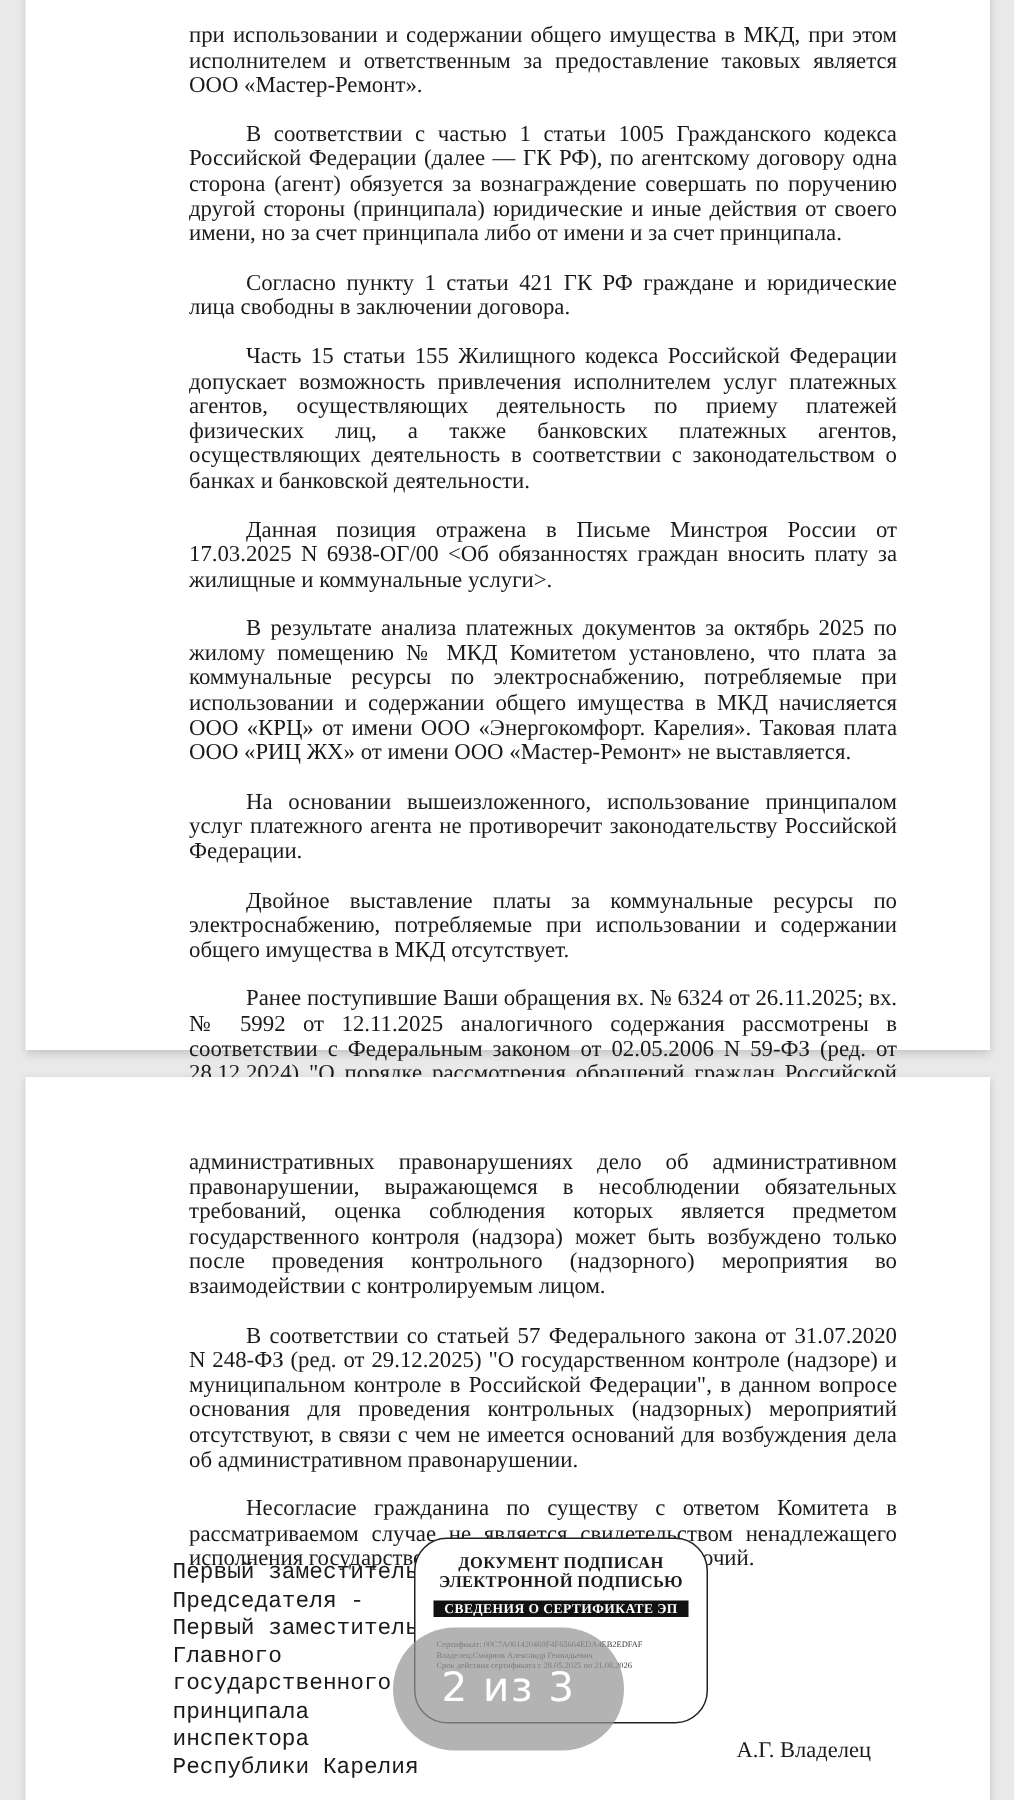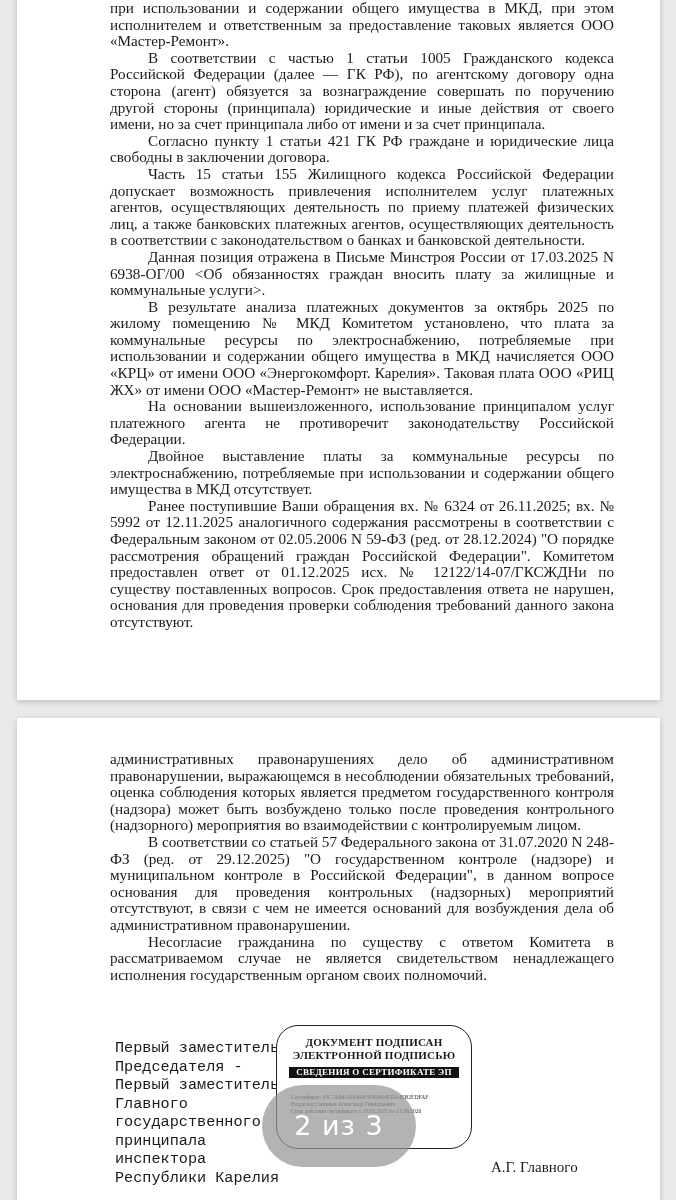--- a/index.html
+++ b/index.html
@@ -16,21 +16,21 @@
     box-shadow:0 2px 6px rgba(0,0,0,0.18);
   }
   #page1 { top:-20px; height:720px; }
   #page2 { top:718px; height:520px; }
   .text-block {
     position:absolute; left:93px; width:504px;
     font-size:15.2px; line-height:16.6px;
   }
   #page1 .text-block { top:20px; }
   #page2 .text-block { top:33px; }
-  .p { text-align:justify; margin:0; }
+  .p { text-align:justify; margin:16px; }
   .p.indent { text-indent:38px; }
   .p.cont { text-indent:0; }
   .sig-title {
     position:absolute; left:98px; top:321px; width:160px;
     font-size:15.2px; line-height:18.5px;font-family:Liberation Mono, monospace;
   }
   .sig-title div { white-space:nowrap; }
   .stamp {
     position:absolute; left:259px; top:307px; width:196px; height:124px;
     border:1.6px solid #222; border-radius:22px; background:#fff;
@@ -101,16 +101,16 @@
       <div>ЭЛЕКТРОННОЙ ПОДПИСЬЮ</div>
     </div>
     <div class="stamp-bar">СВЕДЕНИЯ О СЕРТИФИКАТЕ ЭП</div>
     <div class="stamp-details">
       <div>Сертификат: 00C7A061420469F4F65664EDA4EB2EDFAF</div>
       <div>Владелец:Смирнов Александр Геннадьевич</div>
       <div>Срок действия сертификата с 28.05.2025 по 21.08.2026</div>
     </div>
   </div>
 
-  <div class="signer-name">А.Г. Главного</div>
+  <div class="signer-name">А.Г. Владелец</div>
 </div>
 
 <div class="page-indicator">2 из 3</div>
 
 </body></html>

